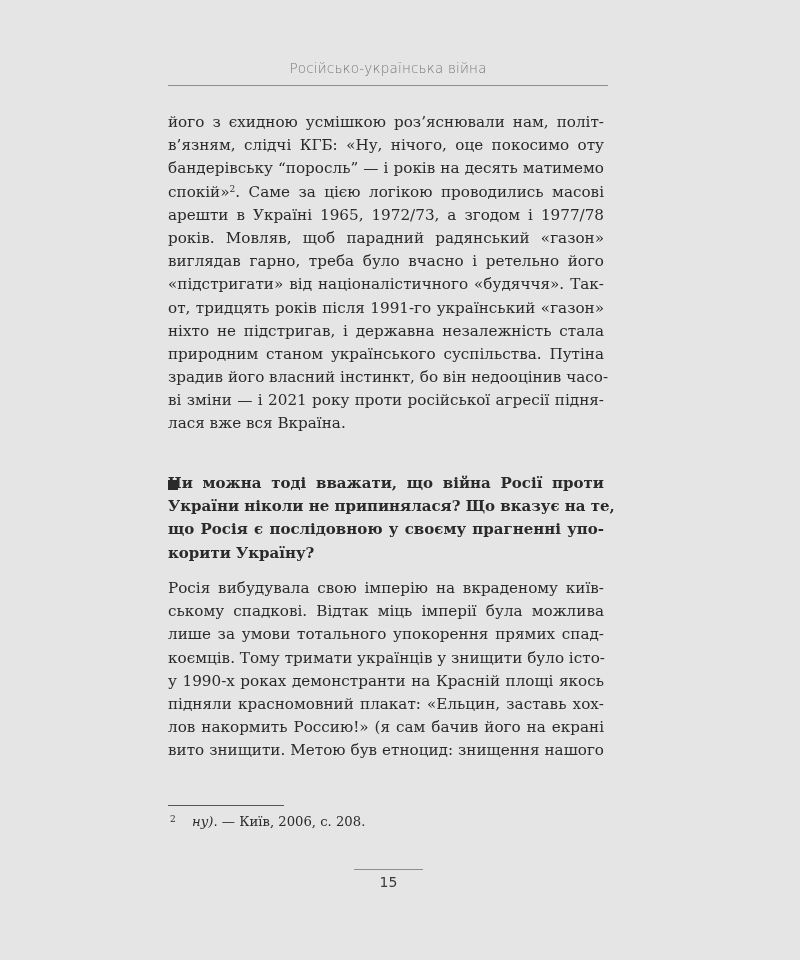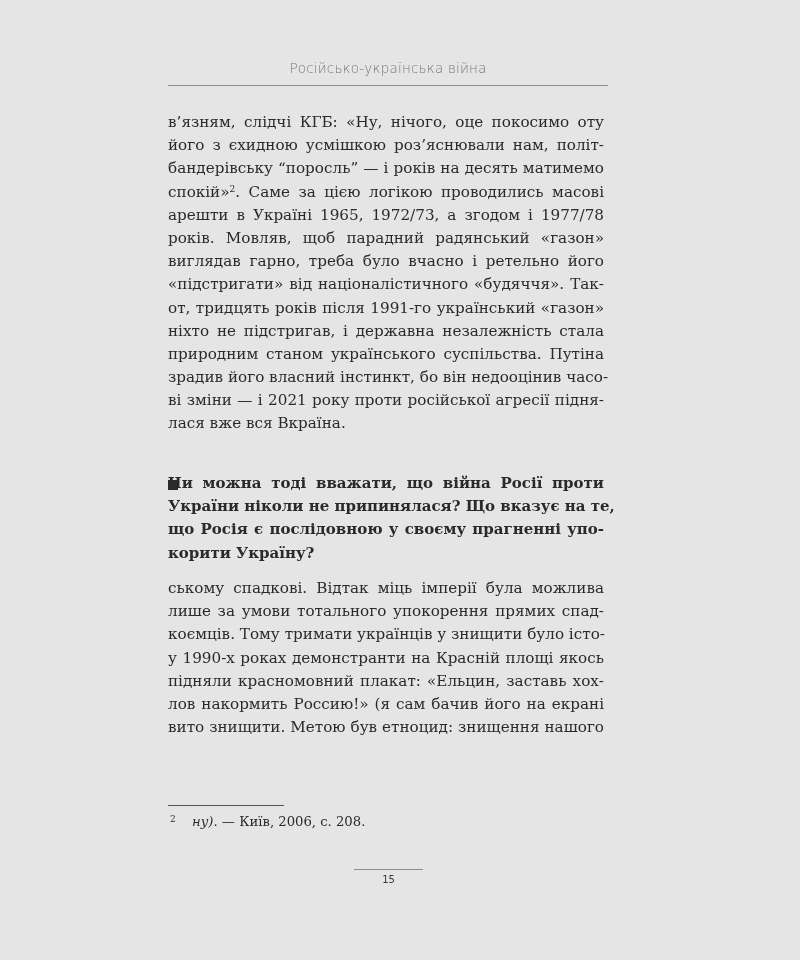--- a/index.html
+++ b/index.html
@@ -33,34 +33,34 @@
     font-family: "DejaVu Serif", serif; font-size: 13.2px; line-height: 19.5px; color: #2a2a2a;
   }
   .footnote .fn-mark { position: absolute; left: 2px; top: -2px; font-size: 9px; }
   .footnote .fn-body { margin-left: 24px; }
   .footnote .fn-line { display: block; white-space: nowrap; text-align: justify; text-align-last: justify; }
   .footnote .fn-line.last { text-align-last: left; }
   .footnote i { font-style: italic; }
   .pn-rule { position: absolute; left: 354px; width: 69px; top: 869px; height: 1px; background: #8e8e8e; }
   .page-number {
     position: absolute; left: 354px; width: 69px; top: 874px; text-align: center;
-    font-family: "DejaVu Sans", sans-serif; font-size: 10px; color: #3a3a3a;
+    font-family: "DejaVu Sans", sans-serif; font-size: 14px; color: #3a3a3a;
   }
   sup { font-size: 9px; line-height: 0; vertical-align: 5px; }
 </style>
 </head>
 <body>
 
 <div class="page">
   <div class="running-head">Російсько-українська війна</div>
   <div class="head-rule"></div>
 
   <div class="body-text p1">
+    <span class="line">його з єхидною усмішкою роз’яснювали нам, політ-</span>
     <span class="line">в’язням, слідчі КГБ: «Ну, нічого, оце покосимо оту</span>
-    <span class="line">його з єхидною усмішкою роз’яснювали нам, політ-</span>
     <span class="line">бандерівську “поросль” — і років на десять матимемо</span>
     <span class="line"><span>спокій»</span><sup>2</sup><span>. Саме за цією логікою проводились масові</span></span>
     <span class="line">арешти в Україні 1965, 1972/73, а згодом і 1977/78</span>
     <span class="line">років. Мовляв, щоб парадний радянський «газон»</span>
     <span class="line">виглядав гарно, треба було вчасно і ретельно його</span>
     <span class="line">«підстригати» від націоналістичного «будяччя». Так-</span>
     <span class="line">от, тридцять років після 1991-го український «газон»</span>
     <span class="line">ніхто не підстригав, і державна незалежність стала</span>
     <span class="line">природним станом українського суспільства. Путіна</span>
     <span class="line">зрадив його власний інстинкт, бо він недооцінив часо-</span>
@@ -72,20 +72,21 @@
     <span class="bullet"></span>
     <div class="qtext">
       <span class="line">Чи можна тоді вважати, що війна Росії проти</span>
       <span class="line">України ніколи не припинялася? Що вказує на те,</span>
       <span class="line">що Росія є послідовною у своєму прагненні упо-</span>
       <span class="line last">корити Україну?</span>
     </div>
   </div>
 
   <div class="body-text p2">
+    <span class="line">Росія вибудувала свою імперію на вкраденому київ-</span>
     <span class="line">ському спадкові. Відтак міць імперії була можлива</span>
     <span class="line">лише за умови тотального упокорення прямих спад-</span>
     <span class="line">коємців. Тому тримати українців у знищити було істо-</span>
     <span class="line">у 1990-х роках демонстранти на Красній площі якось</span>
     <span class="line">підняли красномовний плакат: «Ельцин, заставь хох-</span>
     <span class="line">лов накормить Россию!» (я сам бачив його на екрані</span>
     <span class="line">вито знищити. Метою був етноцид: знищення нашого</span>
   </div>
 
   <div class="fn-rule"></div>

